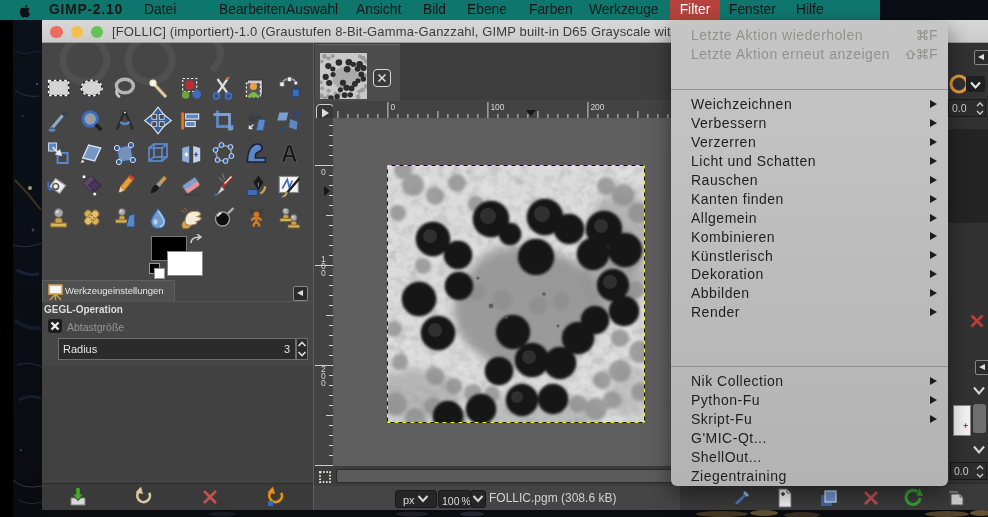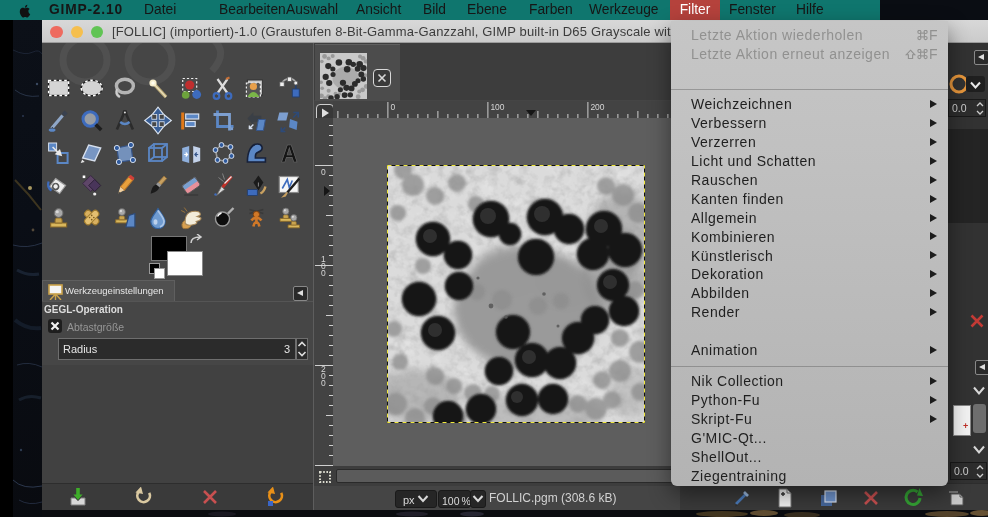--- a/index.html
+++ b/index.html
@@ -851,24 +851,20 @@
       <span class="sub"></span>
     </div>
   <div class="mrow" style="top:263.8px;">
       <span class="lab">Abbilden</span>
       <span class="sub"></span>
     </div>
   <div class="mrow" style="top:282.7px;">
       <span class="lab">Render</span>
       <span class="sub"></span>
     </div>
-  <div class="mrow" style="top:320.5px;">
-      <span class="lab">Animation</span>
-      <span class="sub"></span>
-    </div>
   <div class="msep" style="top:345.3px;"></div>
   <div class="mrow" style="top:351.6px;">
       <span class="lab">Nik Collection</span>
       <span class="sub"></span>
     </div>
   <div class="mrow" style="top:370.5px;">
       <span class="lab">Python-Fu</span>
       <span class="sub"></span>
     </div>
   <div class="mrow" style="top:389.4px;">

